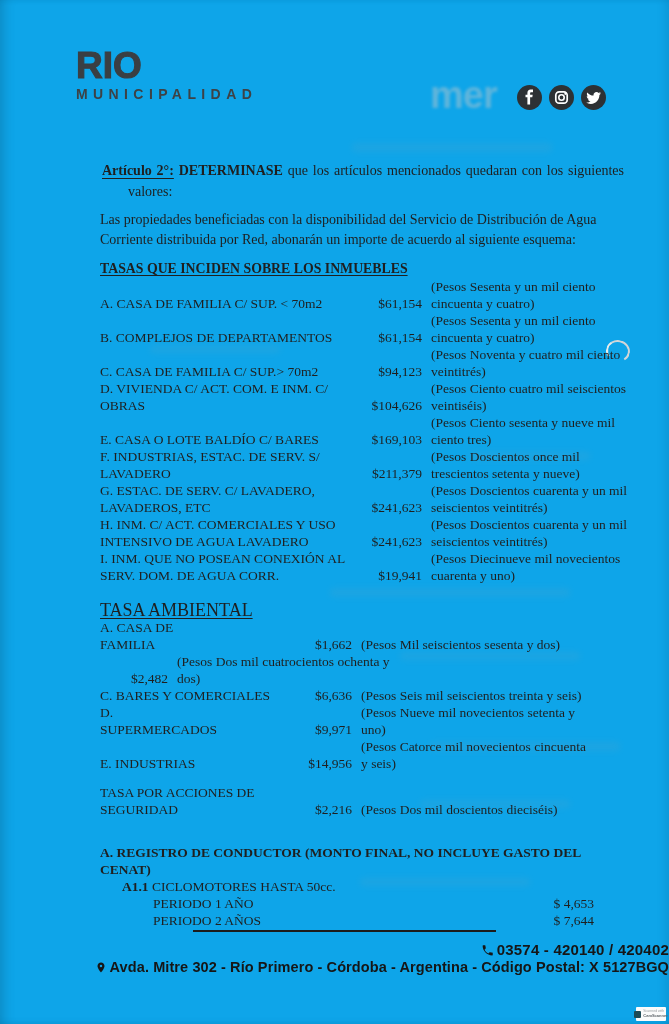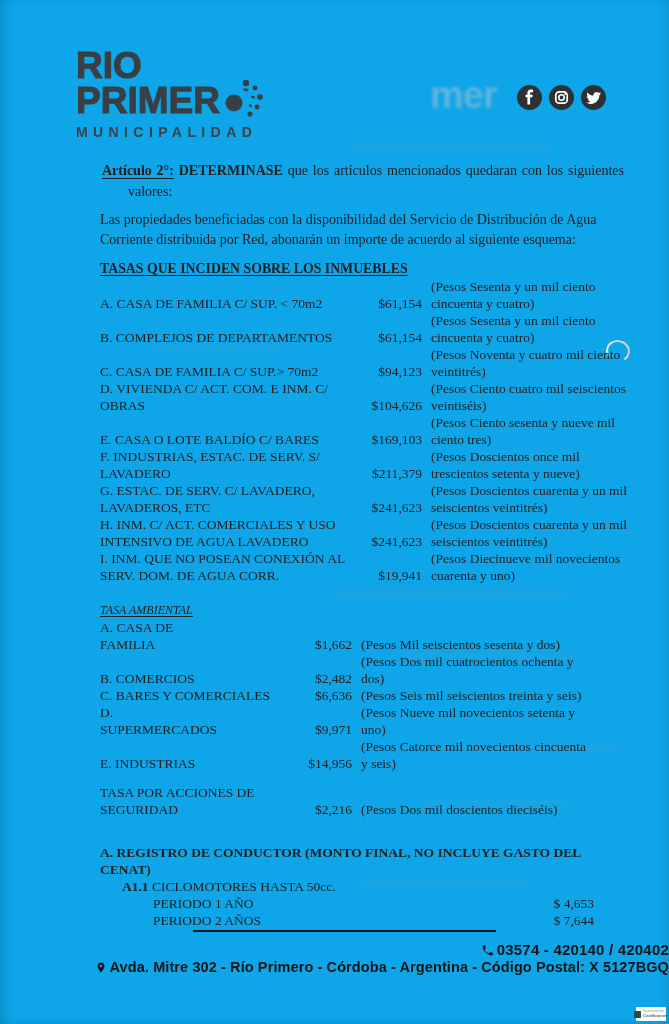--- a/index.html
+++ b/index.html
@@ -36,21 +36,21 @@
   .main { position:absolute; left:100px; top:160px; width:548px; font-size:13.5px; line-height:17px; }
 
   .article { font-size:14px; line-height:21px; text-align:justify; width:522px;
              padding-left:26px; text-indent:-26px; margin:0 2px 8px 2px; }
   .article .lbl { font-weight:bold; text-decoration:underline; text-underline-offset:3px; }
   .article .emph { font-weight:bold; }
 
   .intro { font-size:14px; line-height:20px; white-space:pre-line; margin-bottom:10px; }
 
   .utitle { font-weight:bold; text-decoration:underline; text-underline-offset:2px; font-size:13.8px; margin-bottom:1px; }
-  .utitle-light { text-decoration:underline; text-underline-offset:2px; font-size:12px;font-style:italic; }
+  .utitle-light { text-decoration:underline; text-underline-offset:2px; font-size:18px; }
 
   .trow { display:flex; align-items:flex-end; }
   .trow .desc { white-space:pre; }
   .trow .val  { text-align:right; white-space:pre; }
   .trow .note { margin-left:9px; white-space:pre; }
   .s1 .desc { width:252px; }
   .s1 .val  { width:70px; }
   .s2 .desc { width:184px; }
   .s2 .val  { width:68px; }
 
@@ -93,34 +93,20 @@
   <div class="smudge" style="left:470px;top:452px;width:120px;height:8px"></div>
   <div class="smudge" style="left:330px;top:588px;width:240px;height:9px"></div>
   <div class="smudge" style="left:400px;top:652px;width:180px;height:8px"></div>
   <div class="smudge" style="left:430px;top:742px;width:190px;height:9px"></div>
   <div class="smudge" style="left:420px;top:800px;width:150px;height:8px"></div>
   <div class="smudge" style="left:360px;top:878px;width:170px;height:8px"></div>
   <div class="ring-artifact"></div>
 
   <div class="logo">
     <div class="logo-l1">RIO</div>
-    <div class="logo-l2row">
-      <span class="logo-l2">PRIMER</span>
-      <svg class="sun" viewBox="0 0 46 44">
-        <circle cx="13" cy="27" r="8.5" fill="#3a3f43"></circle>
-        <circle cx="25" cy="7" r="3.2" fill="#3a3f43"></circle>
-        <circle cx="34" cy="12" r="2.4" fill="#3a3f43"></circle>
-        <circle cx="39" cy="21" r="2.8" fill="#3a3f43"></circle>
-        <circle cx="36" cy="31" r="2.4" fill="#3a3f43"></circle>
-        <circle cx="29" cy="38" r="2.6" fill="#3a3f43"></circle>
-        <path d="M22 13 q4 -2 6 1 q-3 3 -6 -1z" fill="#3a3f43"></path>
-        <path d="M30 20 q4 -1 4 2 q-3 2 -4 -2z" fill="#3a3f43"></path>
-        <path d="M28 28 q3 0 3 3 q-3 1 -3 -3z" fill="#3a3f43"></path>
-      </svg>
-    </div>
     <div class="logo-sub">MUNICIPALIDAD</div>
   </div>
 
   <div class="social">
     <svg class="sicon" viewBox="0 0 27 27">
       <circle cx="13.5" cy="13.5" r="12.5" fill="#2d3134"></circle>
       <path d="M15 8.2h2V5.6h-2.4c-2 0-3.2 1.3-3.2 3.3v1.8H9.5v2.5h1.9v7.2h2.7v-7.2h2.2l.4-2.5h-2.6V9.3c0-.7.3-1.1.9-1.1z" fill="#ffffff"></path>
     </svg>
     <svg class="sicon" viewBox="0 0 27 27">
       <circle cx="13.5" cy="13.5" r="12.5" fill="#2d3134"></circle>
@@ -210,21 +196,20 @@
 
     <div class="sec-ambiental">
       <div class="utitle-light">TASA AMBIENTAL</div>
       <div class="trow s2">
         <div class="desc">A. CASA DE
 FAMILIA</div>
         <div class="val">$1,662</div>
         <div class="note">(Pesos Mil seiscientos sesenta y dos)</div>
       </div>
       <div class="trow s2">
-        <div class="desc">B. COMERCIOS</div>
         <div class="val">$2,482</div>
         <div class="note">(Pesos Dos mil cuatrocientos ochenta y
 dos)</div>
       </div>
       <div class="trow s2">
         <div class="desc">C. BARES Y COMERCIALES</div>
         <div class="val">$6,636</div>
         <div class="note">(Pesos Seis mil seiscientos treinta y seis)</div>
       </div>
       <div class="trow s2">

